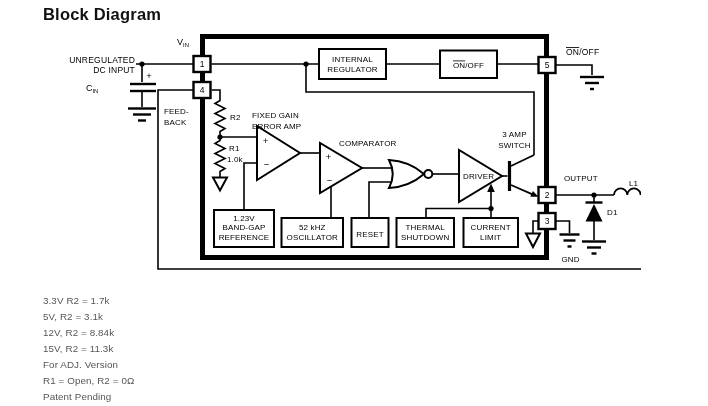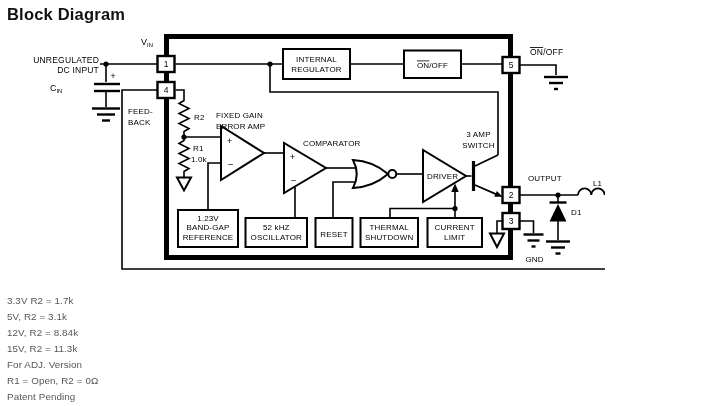--- a/index.html
+++ b/index.html
@@ -1,16 +1,16 @@
 <!DOCTYPE html>
 <html><head>
 <meta charset="utf-8">
 <style>
   html,body { margin:0; padding:0; background:#ffffff; }
-  .page { width:605px; height:406px; position:relative; background:#fff; overflow:hidden; }
+  .page { width:605px; height:406px; position:relative; background:#fff; overflow:hidden;padding-left:36px; }
   svg text { font-family:"Liberation Sans","DejaVu Sans",sans-serif; fill:#000; }
   .title-text { font-size:16.5px; font-weight:bold; fill:#111; letter-spacing:0.2px; }
   .t   { font-size:8px; letter-spacing:0.15px; }
   .t85 { font-size:8.5px; letter-spacing:0.2px; }
   .t9  { font-size:9px; }
   .sub { font-size:5.8px; }
   .tc  { text-anchor:middle; }
   .te  { text-anchor:end; }
   .sign { font-size:9.5px; text-anchor:middle; }
   .pint { font-size:8.5px; text-anchor:middle; }

